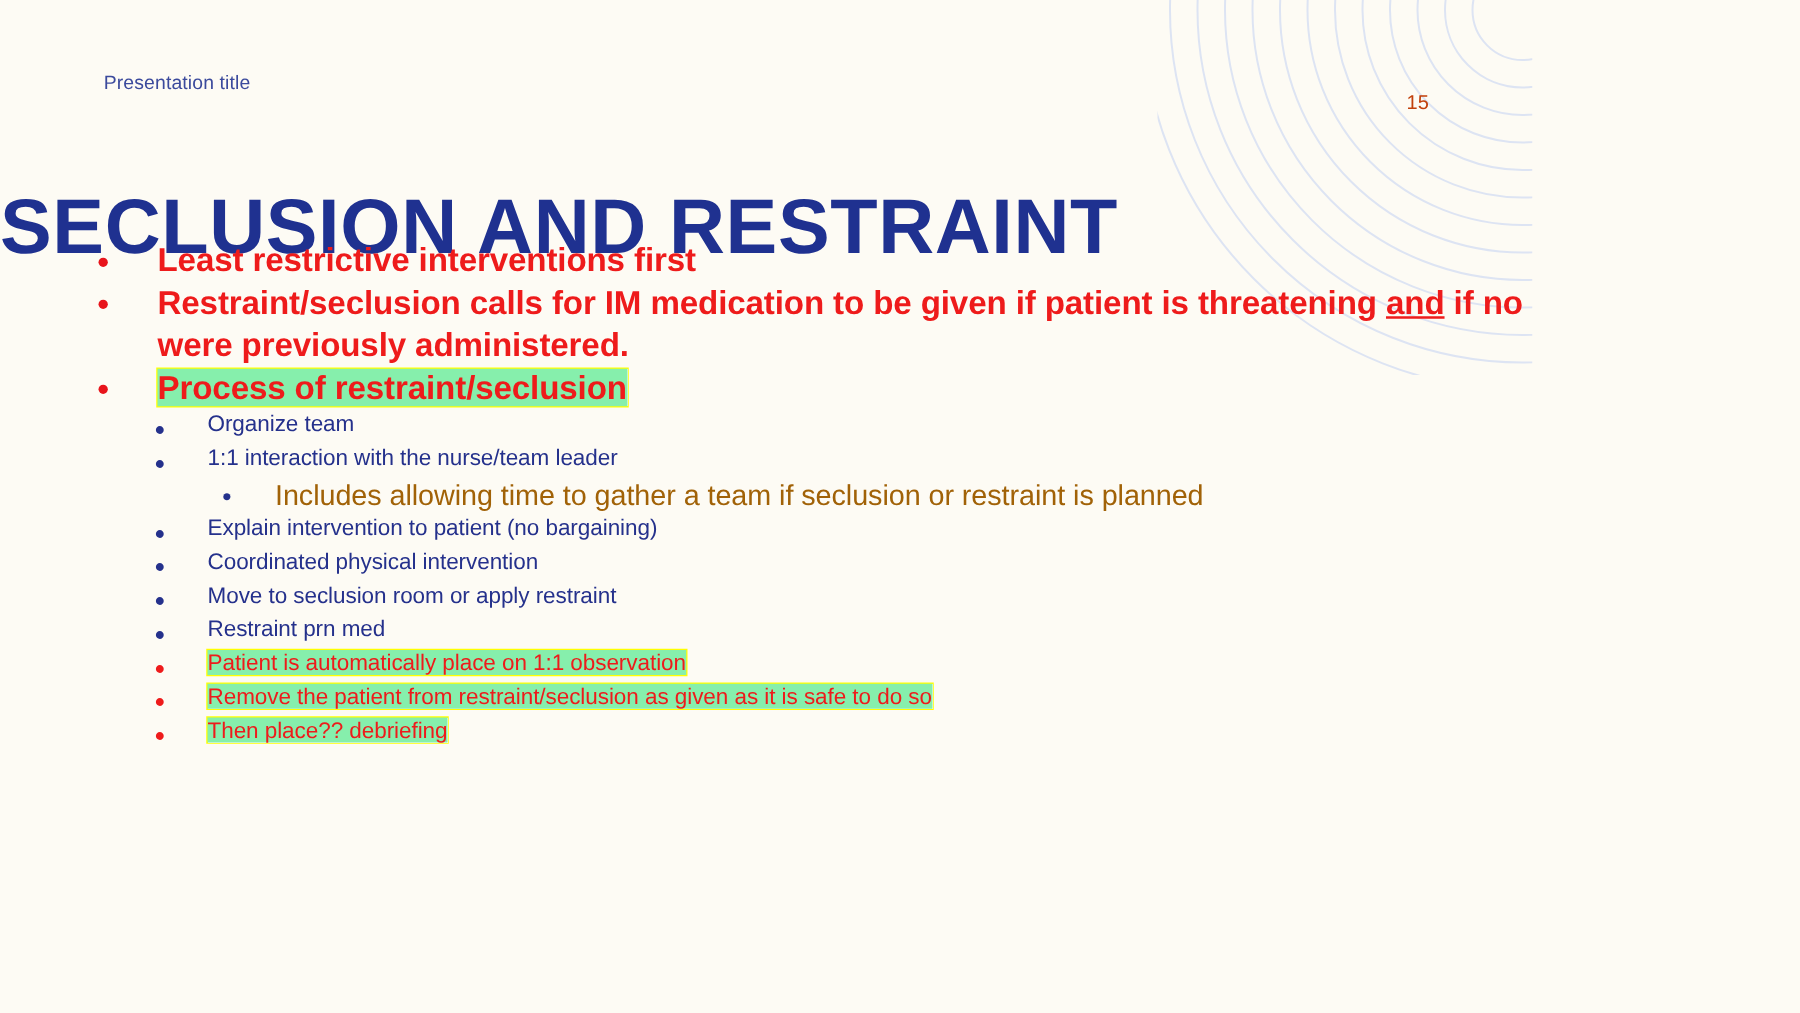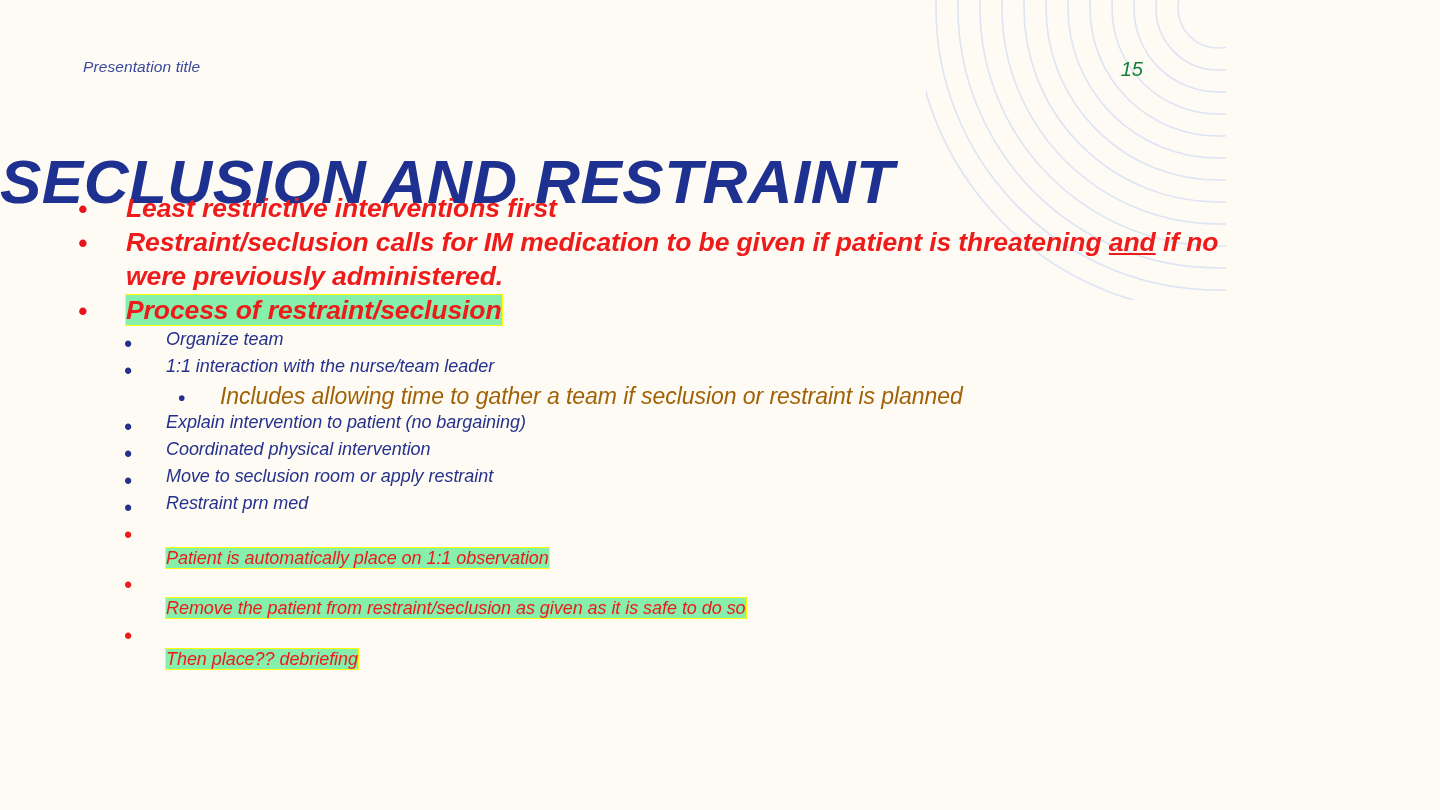--- a/index.html
+++ b/index.html
@@ -14,21 +14,20 @@
     font-family: "Liberation Sans", sans-serif;
     overflow: hidden;
   }
 
   #slide {
     position: relative;
     width: 1226px;
     height: 810px;
     background: #fdfbf4;
     overflow: hidden;
-    font-style: italic;
   }
 
   
   #decor {
     position: absolute;
     top: 0;
     right: 0;
     width: 300px;
     height: 300px;
     pointer-events: none;
@@ -47,23 +46,23 @@
     left: 0;
     top: 0;
     font-size: 15.5px;
     color: #3b4a9c;
     letter-spacing: 0.1px;
     white-space: nowrap;
   }
   #page-number {
     position: absolute;
     right: 0;
-    top: 0;
-    font-size: 20px;
-    color: #15803d;
+    top: 16px;
+    font-size: 16px;
+    color: #c2410c;
   }
 
   
   #slide-title {
     position: absolute;
     top: 109px;
     left: 0;
     width: 1440px;
     text-align: left;
     font-size: 62px;
@@ -125,21 +124,21 @@
     color: #25318c;
     padding-top: 5px;
   }
   .lvl2 .btext {
     font-size: 18px;
     color: #25318c;
     line-height: 1.26;
     letter-spacing: -0.05px;
   }
   .lvl2.red .marker { color: #ee1b1b; }
-  .lvl2.red .btext  { color: #ee1b1b; margin-top: 28px; }
+  .lvl2.red .btext  { color: #ee1b1b; }
 
   
   .lvl3 {
     margin-left: 100px;
   }
   .lvl3 .marker {
     width: 42px;
     font-size: 20px;
     color: #25318c;
     padding-top: 6px;

